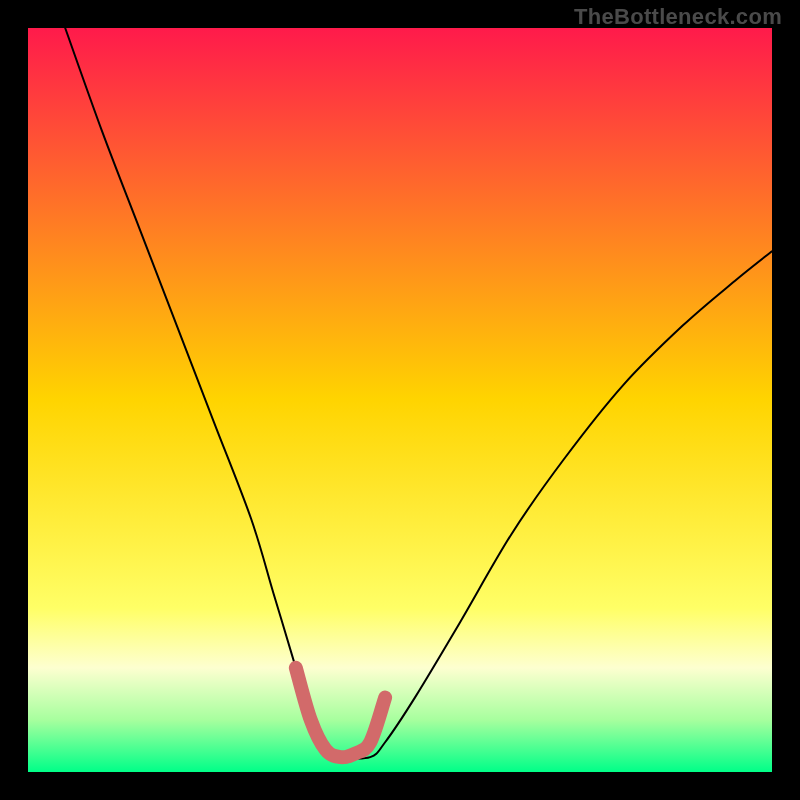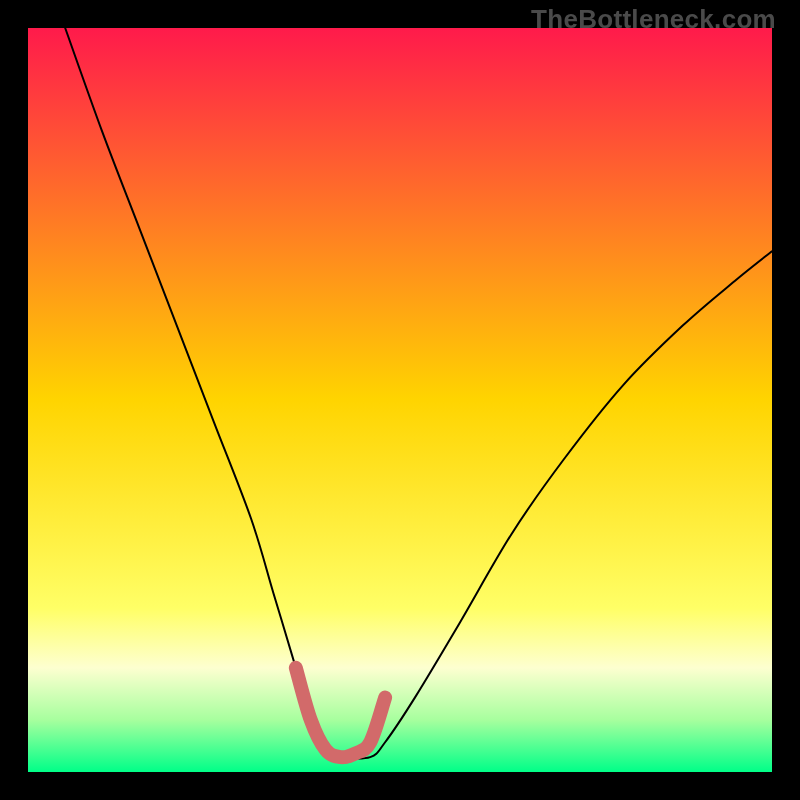--- a/index.html
+++ b/index.html
@@ -13,23 +13,23 @@
   }
   .frame {
     position: relative;
     width: 800px;
     height: 800px;
     background: #000;
   }
   .watermark {
     position: absolute;
     top: 4px;
-    right: 24px;
+    right: 18px;
     color: #4a4a4a;
-    font-size: 26px;
+    font-size: 22px;
     font-weight: 600;
     letter-spacing: 0.3px;
     user-select: none;
   }
   svg {
     display: block;
   }
 </style>
 </head>
 <body>

